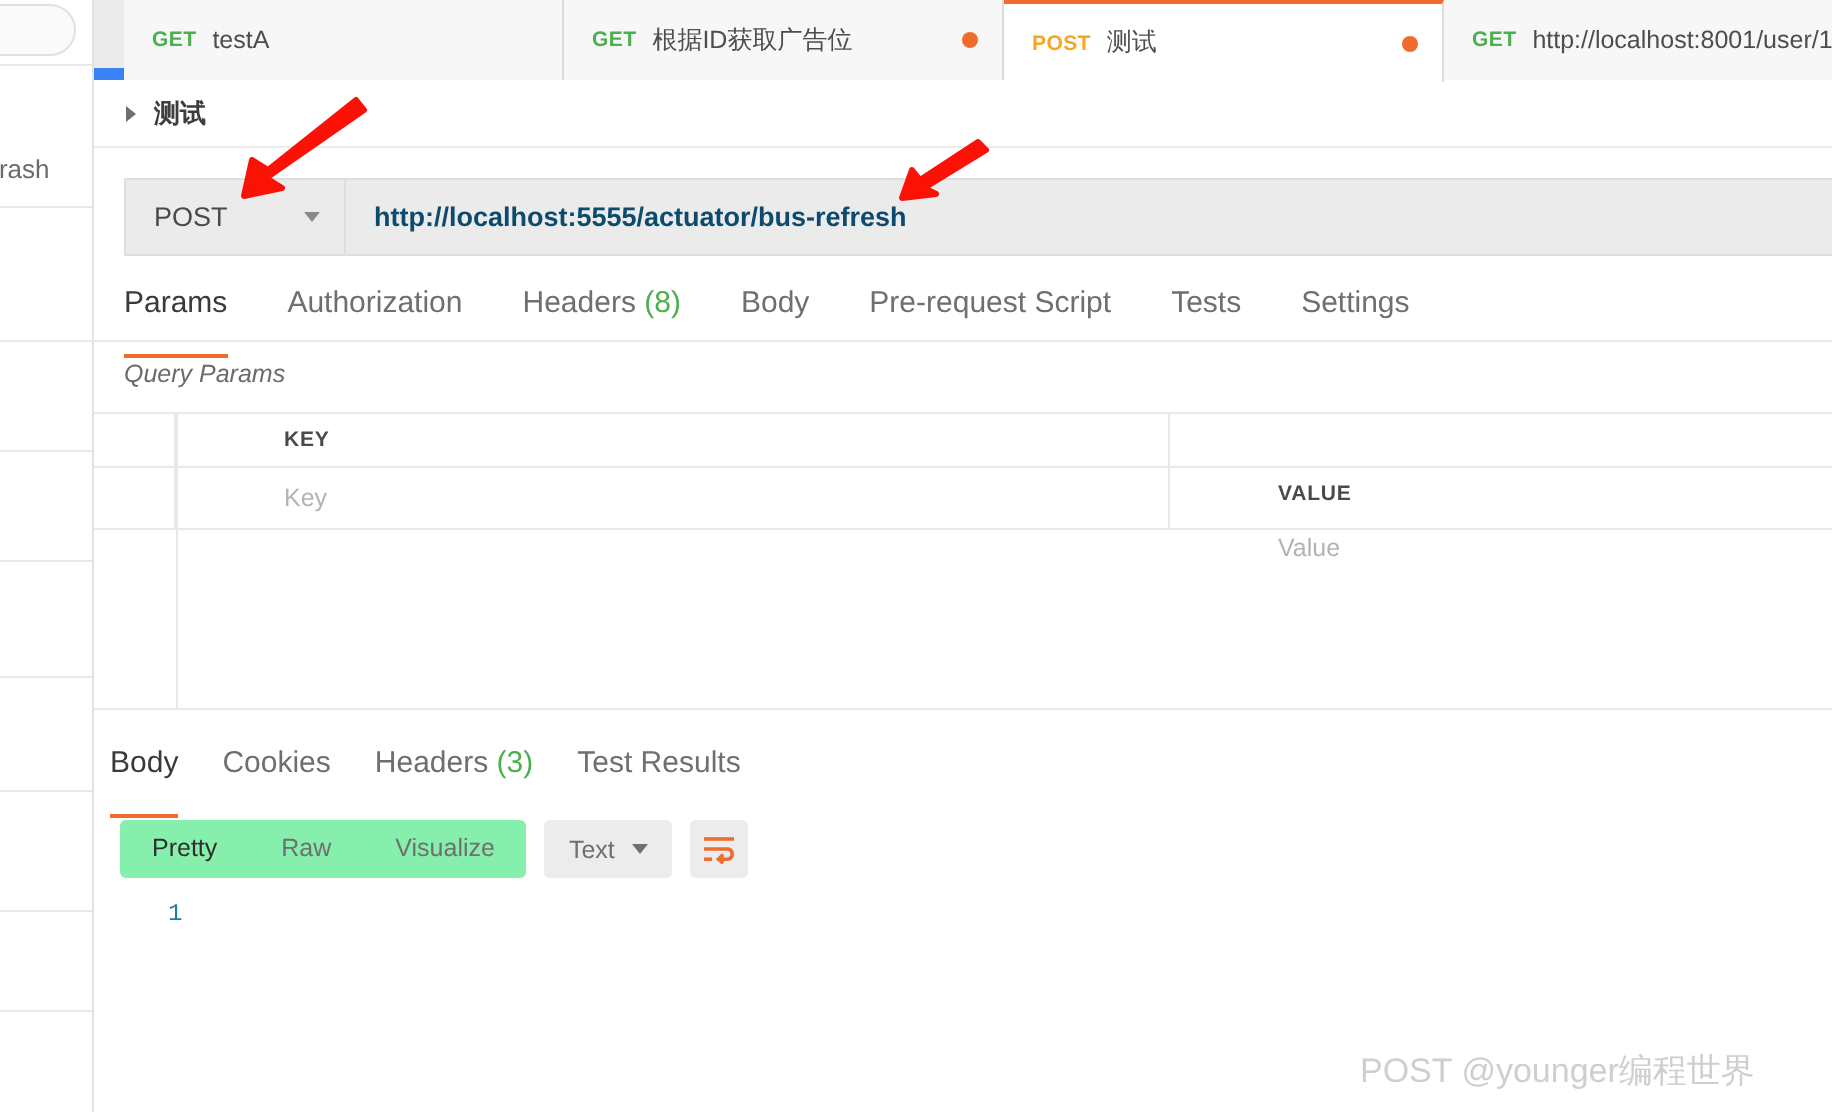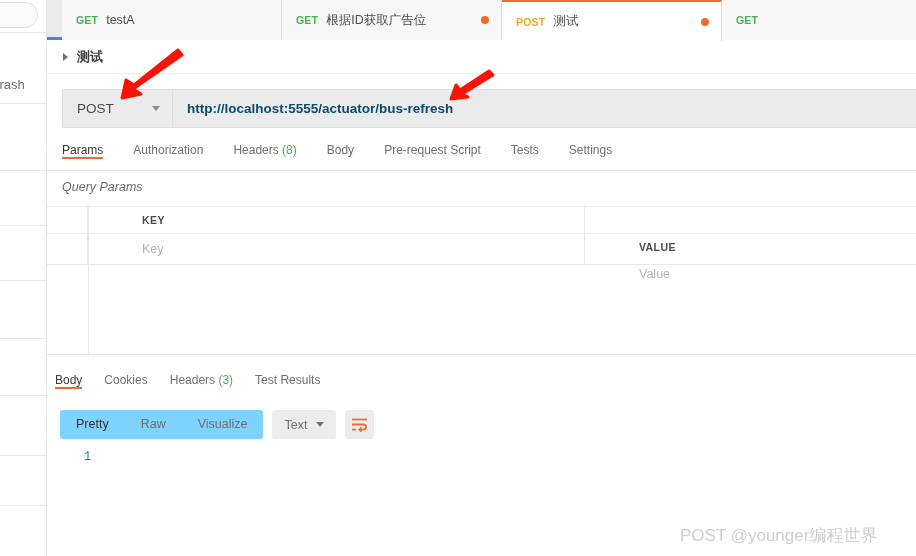--- a/index.html
+++ b/index.html
@@ -37,21 +37,21 @@
     font-size: 13px; color: #6b6b6b;
     white-space: nowrap;
   }
   .sb-div { position: absolute; left: 0; width: 47px; height: 1px; background: #e8e8e8; }
 
   
   .tabbar {
     position: absolute; left: 47px; top: 0;
     width: 869px; height: 40px;
     background: #ebebeb;
-    border-bottom: 3px solid #3b82f6;
+    border-bottom: 6px solid #3b82f6;
   }
   .tab {
     position: absolute; top: 0; height: 40px;
     background: #f7f7f7;
     border-right: 1px solid #dcdcdc;
     display: flex; align-items: center;
     padding: 0 14px;
     overflow: hidden;
     white-space: nowrap;
   }
@@ -125,23 +125,23 @@
     padding-left: 14px;
   }
   .url-text { font-size: 13.5px; color: #0c4a6e; font-weight: bold; }
 
   
   .reqtabs {
     position: absolute; left: 62px; top: 143px;
     display: flex; align-items: flex-start;
   }
   .rtab {
-    font-size: 12px; color: #6f6f6f;
+    font-size: 15px; color: #6f6f6f;
     margin-right: 30px;
-    padding-bottom: 2px;
+    padding-bottom: 19px;
     position: relative;
     white-space: nowrap;
   }
   .rtab.active { color: #3a3a3a; }
   .rtab.active::after {
     content: ""; position: absolute;
     left: 0; right: 0; bottom: 0;
     height: 2px; background: #ef6c2e;
   }
   .rtab .cnt { color: #4caf50; }
@@ -193,21 +193,21 @@
     position: absolute; left: 55px; top: 373px;
     display: flex; align-items: flex-start;
   }
   .resptabs .rtab { margin-right: 22px; }
 
   .viewbar {
     position: absolute; left: 60px; top: 410px;
     display: flex; align-items: center;
   }
   .seg-group {
-    height: 29px; background: #7dd3fc; border-radius: 3px;
+    height: 29px; background: #86efac; border-radius: 3px;
     display: flex; align-items: center;
   }
   .seg {
     font-size: 12.5px; color: #6f6f6f;
     padding: 0 16px; line-height: 29px;
   }
   .seg.active { color: #2f2f2f; }
   .text-drop {
     height: 29px; background: #ececec; border-radius: 3px;
     display: flex; align-items: center; gap: 9px;
@@ -269,20 +269,21 @@
     </div>
 
     <div class="tab active" style="left:455px; width:220px;">
       <span class="verb post">POST</span>
       <span class="tlabel">测试</span>
       <span class="dot"></span>
     </div>
 
     <div class="tab" style="left:675px; width:220px;">
       <span class="verb get">GET</span>
+      <span class="tlabel">http://localhost:8001/user/1</span>
     </div>
 
   </div>
 
   <div class="crumbrow">
     <span class="disclosure"></span>
     <span class="crumb-label">测试</span>
   </div>
 
   <div class="urlrow">

